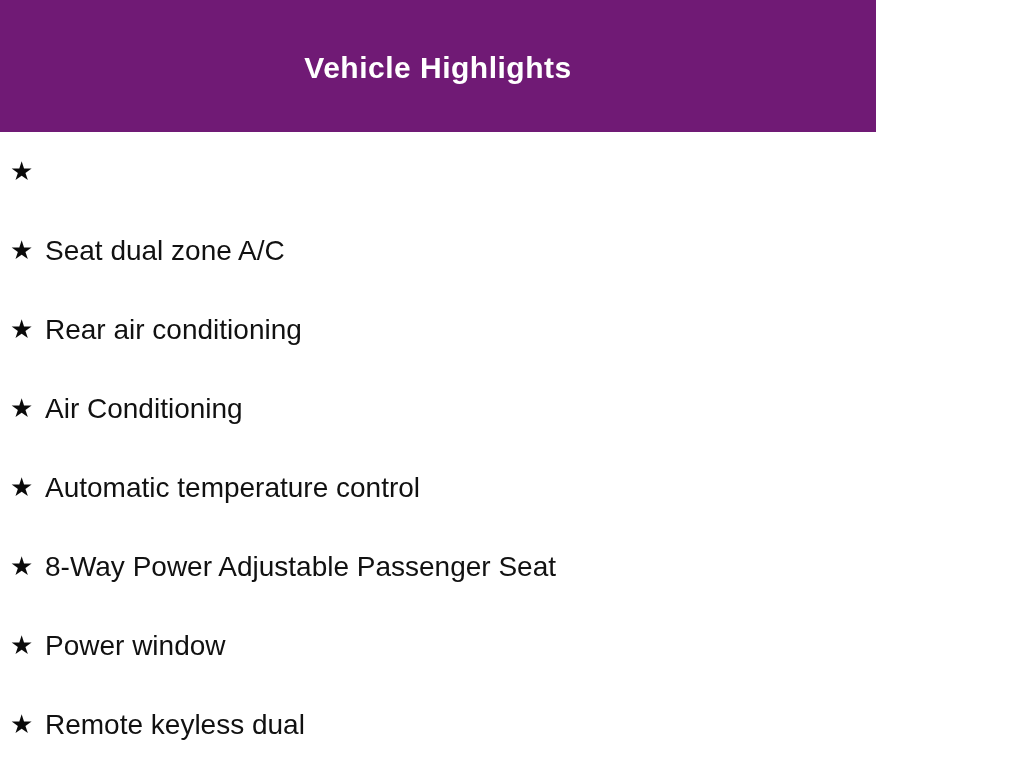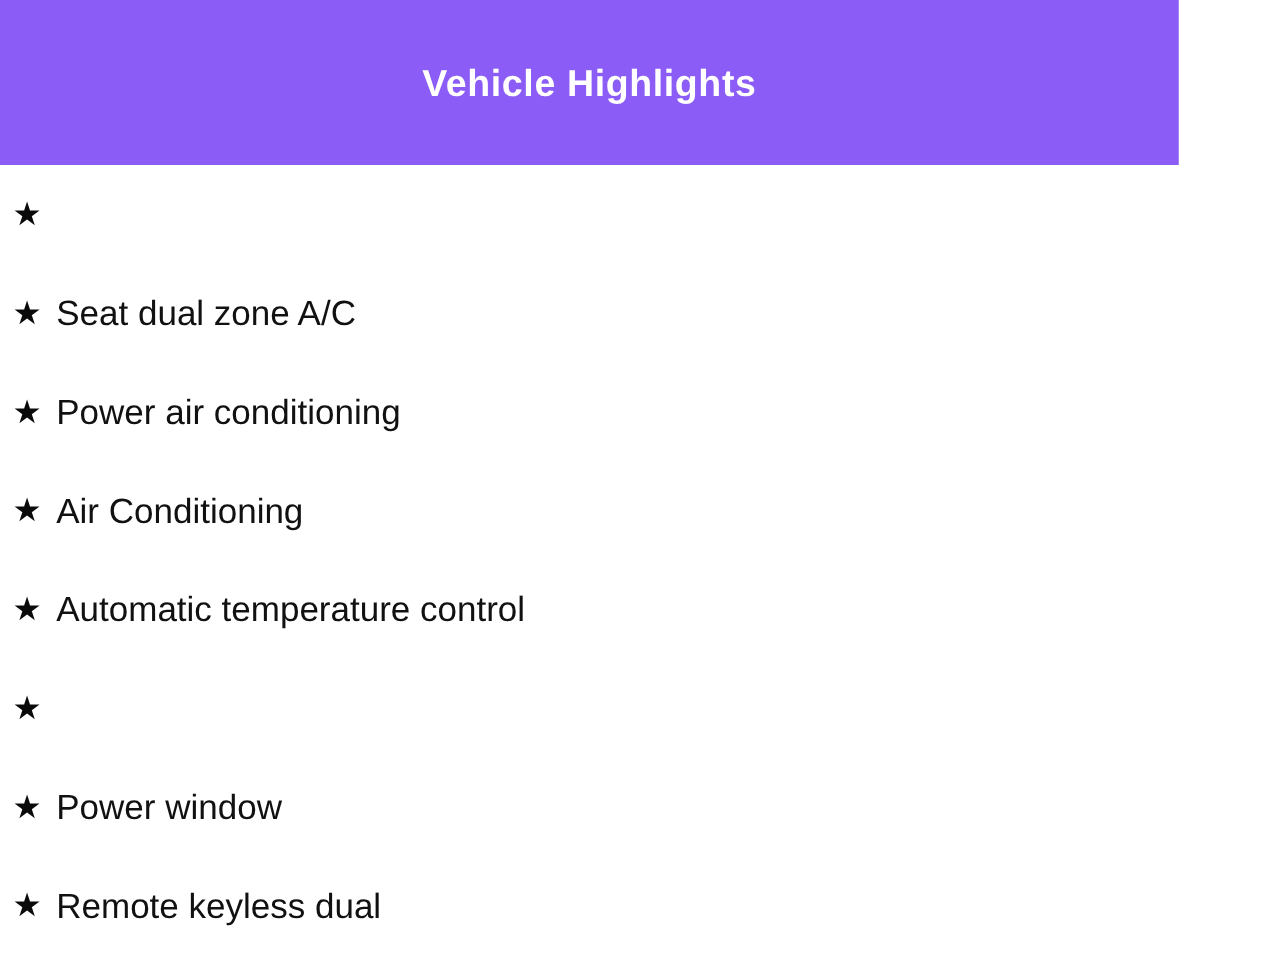--- a/index.html
+++ b/index.html
@@ -5,23 +5,23 @@
   html, body {
     margin: 0;
     padding: 0;
     background: #ffffff;
     width: 1024px;
     height: 768px;
     overflow: hidden;
     font-family: "Liberation Sans", sans-serif;
   }
   .header {
-    width: 943px;
+    width: 876px;
     height: 132px;
-    background: #8b5cf6;
+    background: #701a75;
     display: flex;
     align-items: center;
     justify-content: center;
     box-sizing: border-box;
   }
   .header-title {
     color: #ffffff;
     font-size: 30px;
     font-weight: bold;
     letter-spacing: 0.5px;
@@ -71,32 +71,33 @@
 <ul class="feature-list">
   <li class="feature-item">
     <span class="star">★</span>
   </li>
   <li class="feature-item">
     <span class="star">★</span>
     <span class="item-label">Seat dual zone A/C</span>
   </li>
   <li class="feature-item">
     <span class="star">★</span>
-    <span class="item-label">Power air conditioning</span>
+    <span class="item-label">Rear air conditioning</span>
   </li>
   <li class="feature-item">
     <span class="star">★</span>
     <span class="item-label">Air Conditioning</span>
   </li>
   <li class="feature-item">
     <span class="star">★</span>
     <span class="item-label">Automatic temperature control</span>
   </li>
   <li class="feature-item">
     <span class="star">★</span>
+    <span class="item-label">8-Way Power Adjustable Passenger Seat</span>
   </li>
   <li class="feature-item">
     <span class="star">★</span>
     <span class="item-label">Power window</span>
   </li>
   <li class="feature-item">
     <span class="star">★</span>
     <span class="item-label">Remote keyless dual</span>
   </li>
 </ul>

